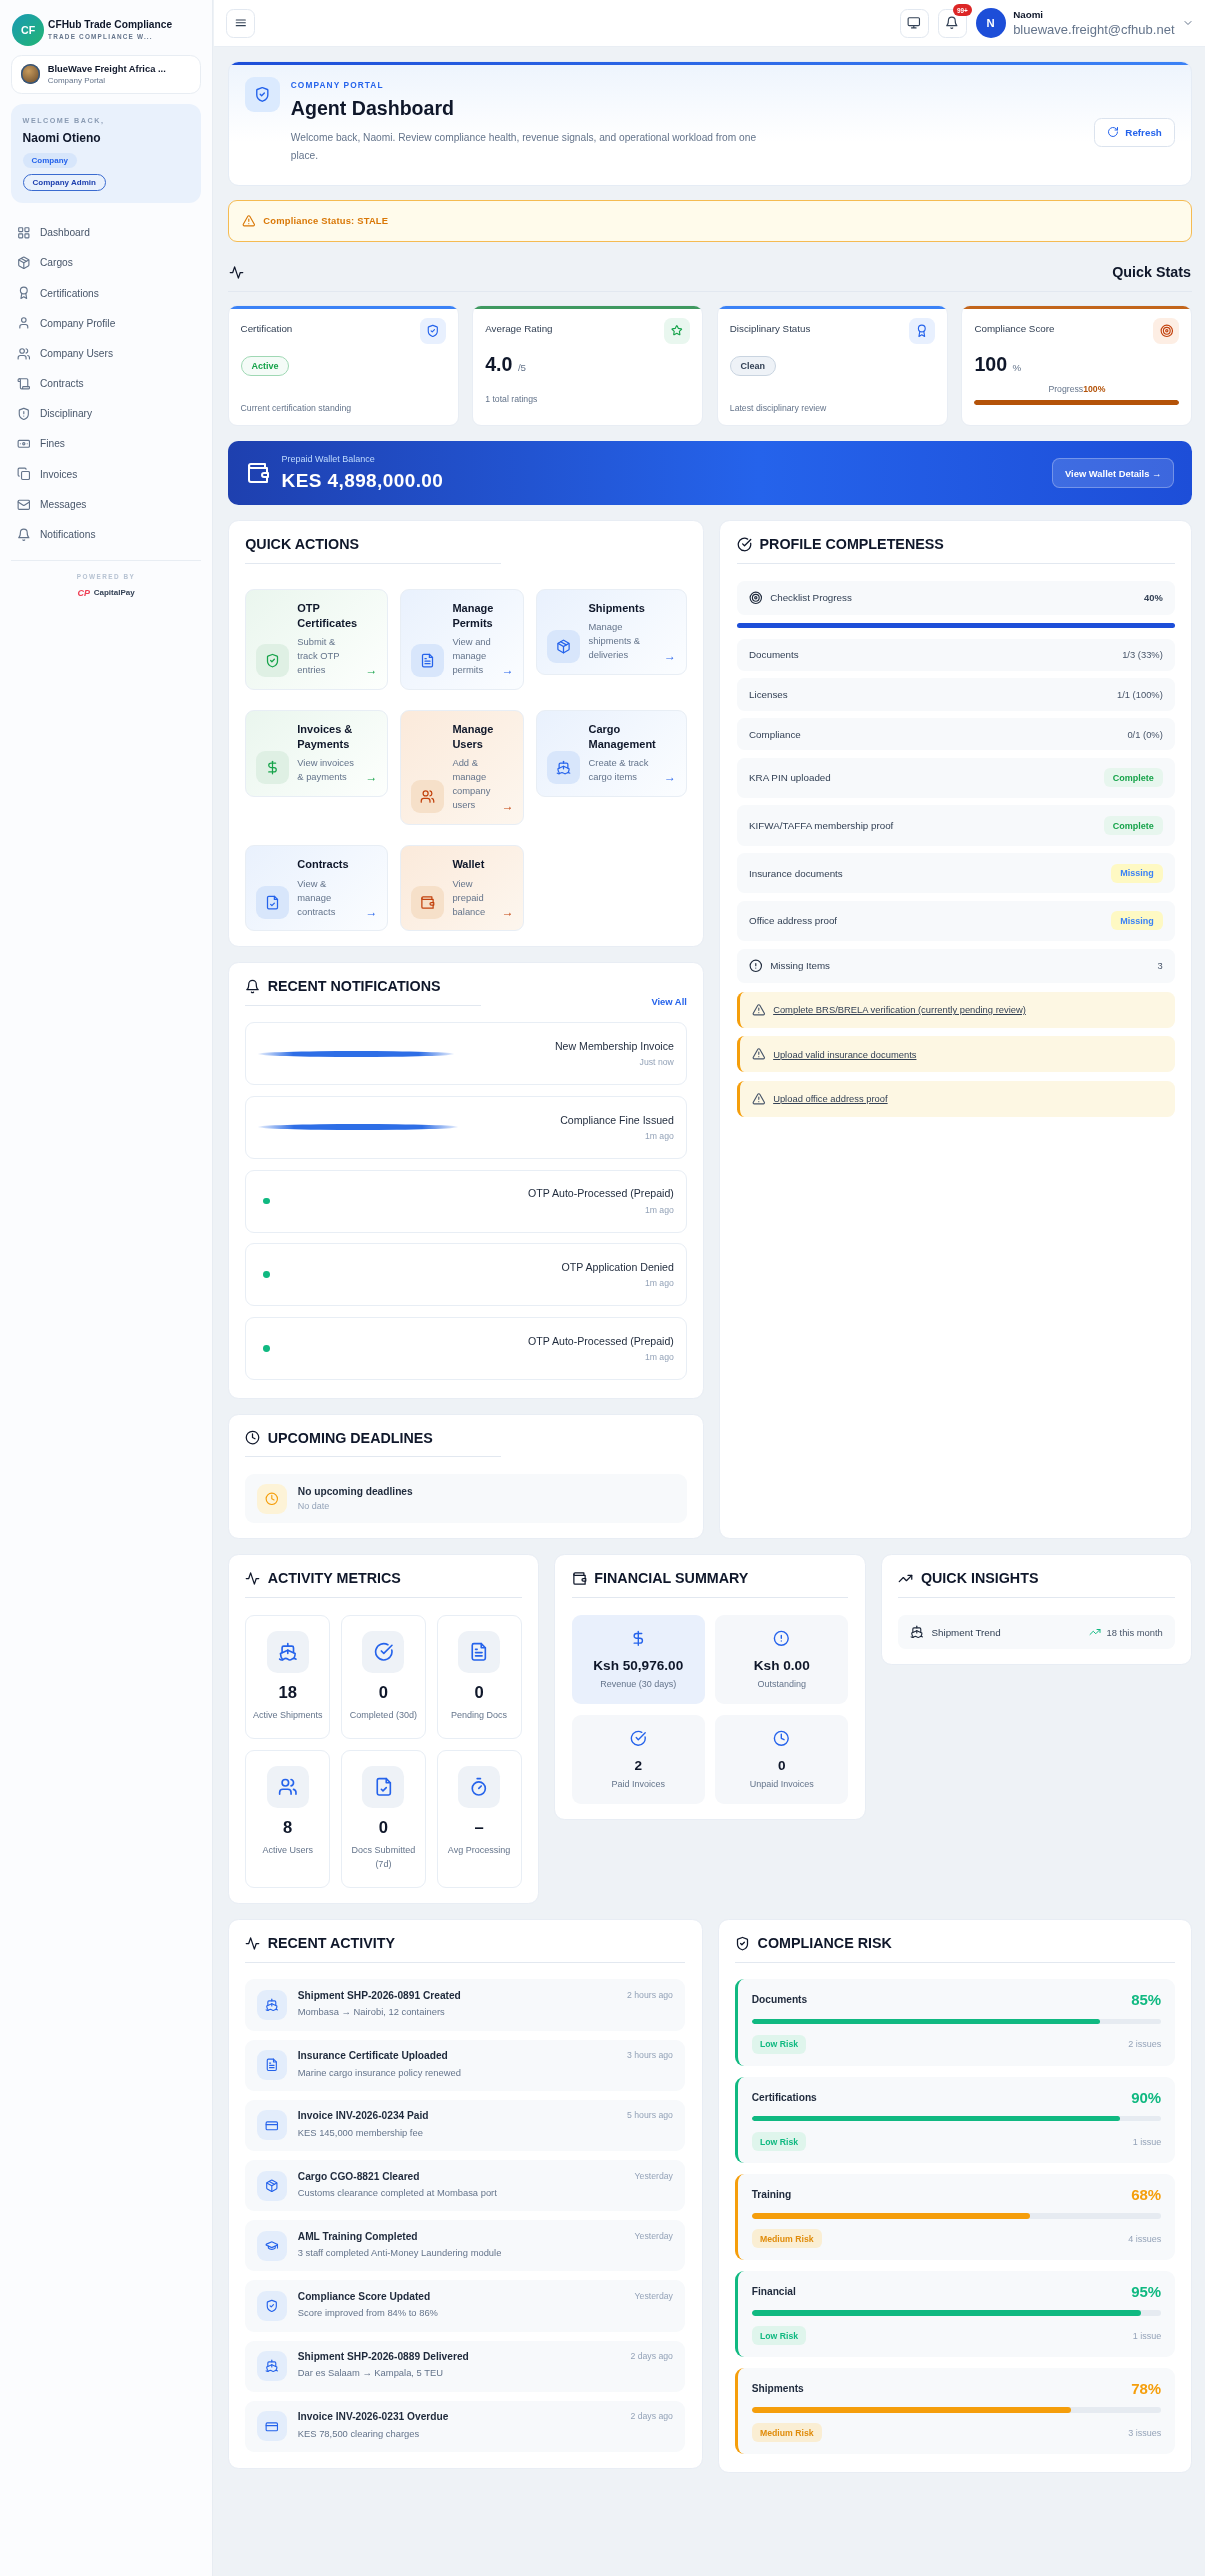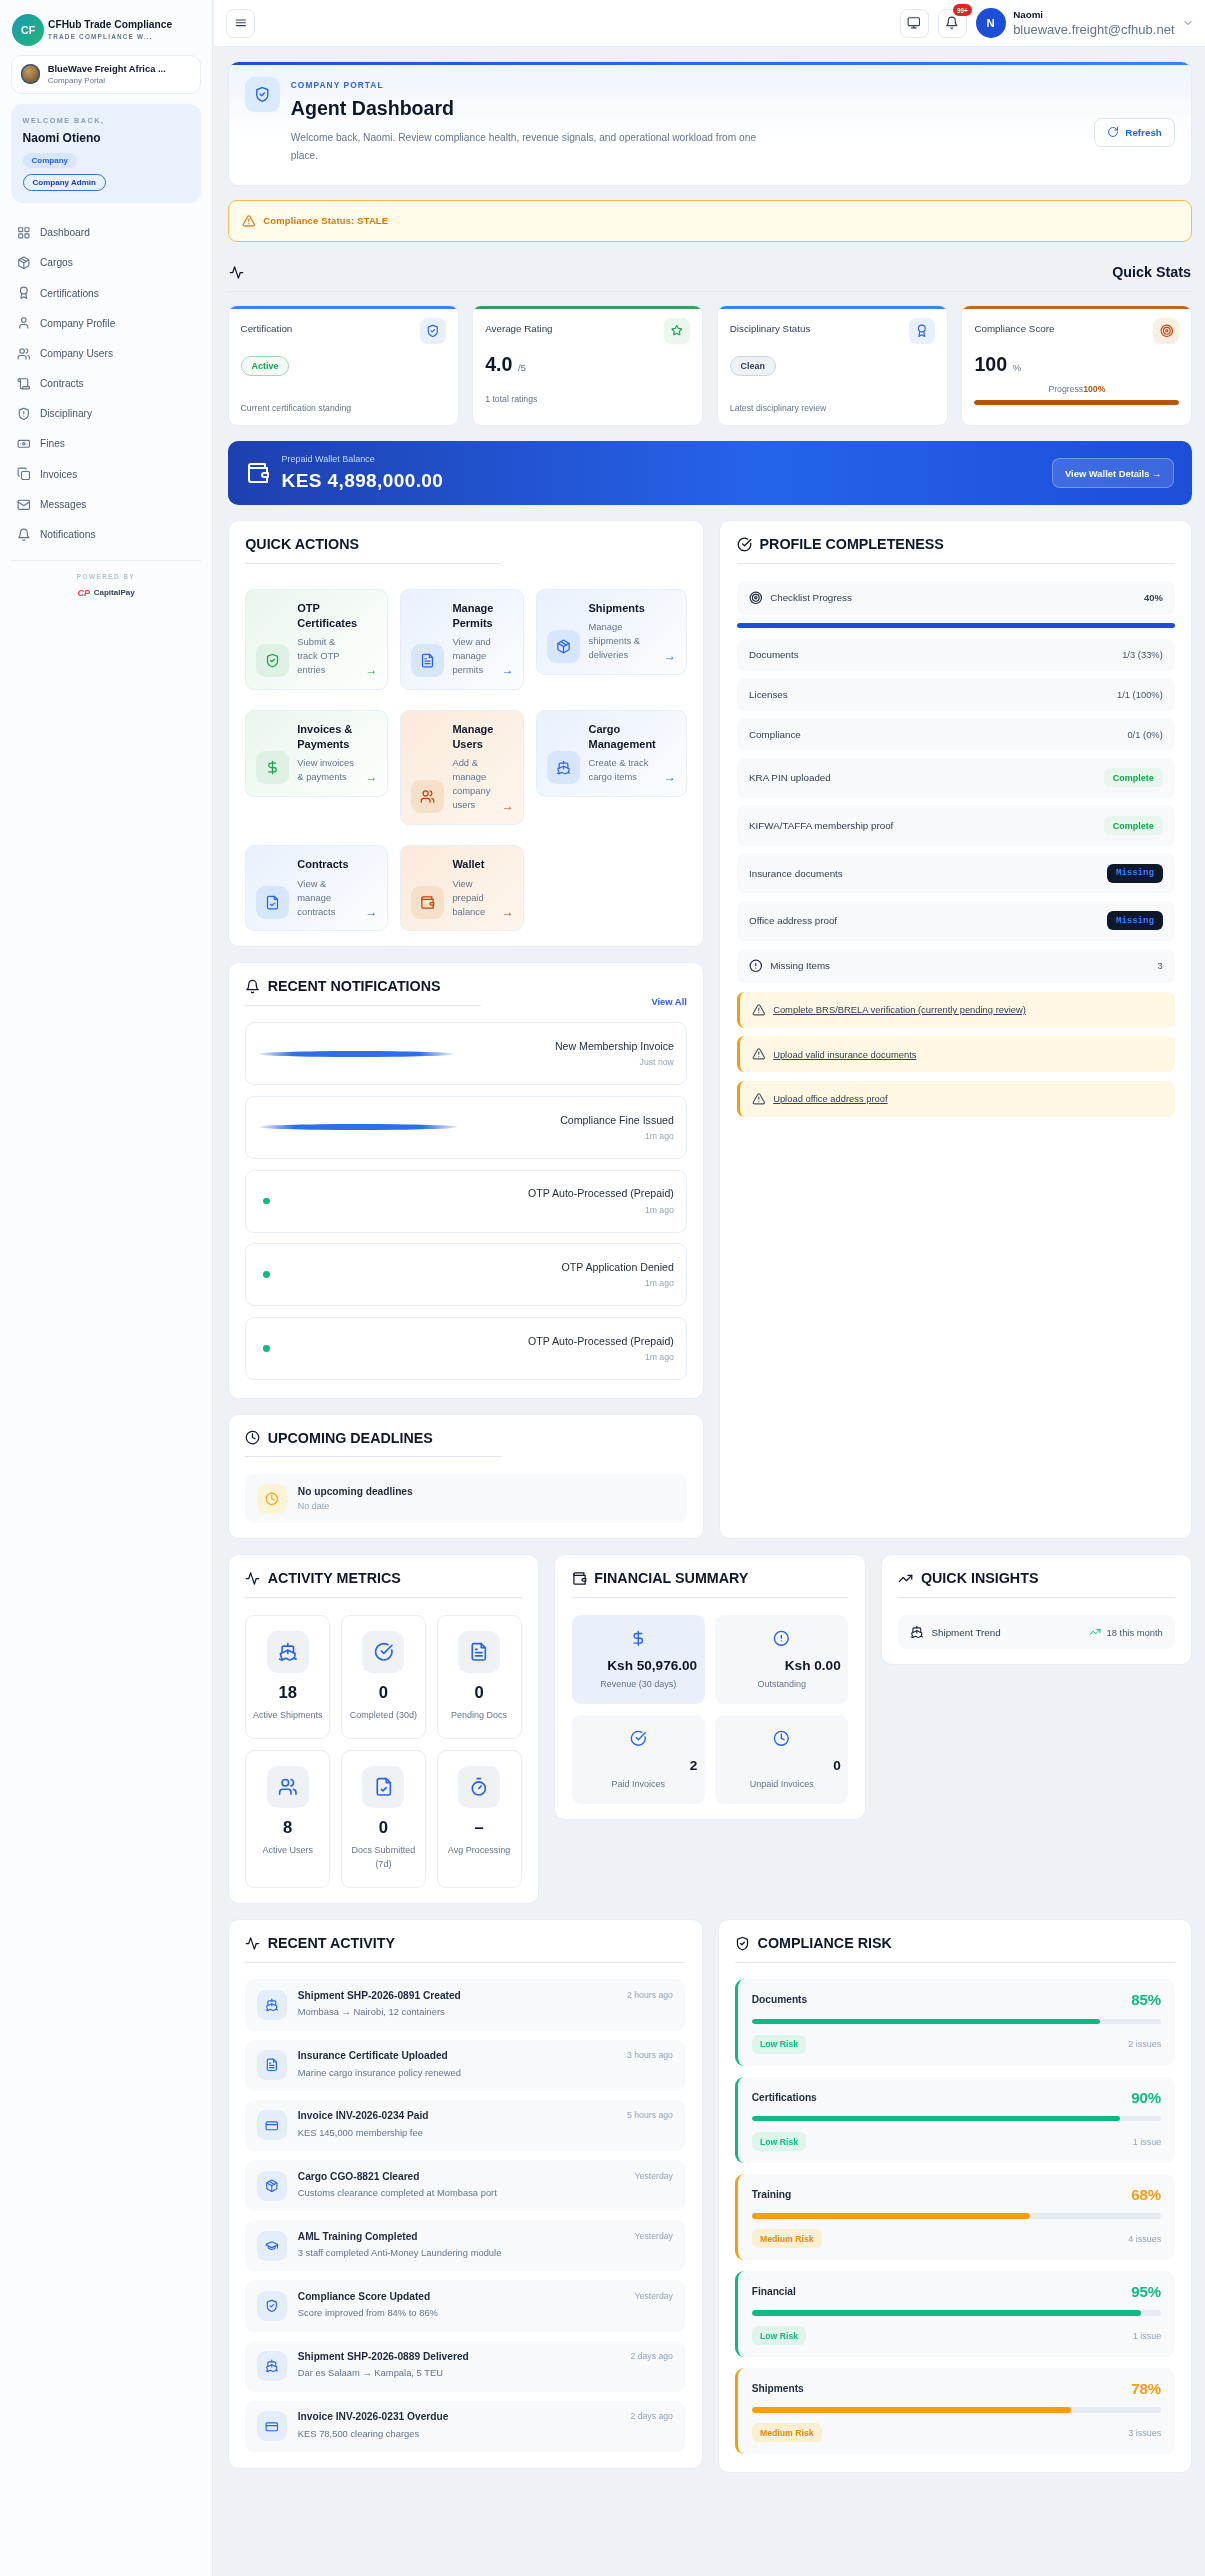--- a/index.html
+++ b/index.html
@@ -108,21 +108,21 @@
   .qa-tile.green .qa-arrow { color:#16a34a; } .qa-tile.blue .qa-arrow { color:#2563eb; } .qa-tile.orange .qa-arrow { color:#c2410c; }
 
   .pc-row { background:#f7f9fb; border-radius:7.5px; padding:10.6px 12px; display:flex; align-items:center; justify-content:space-between; margin-bottom:7.5px; }
   .pc-row .lab { font-size:9.8px; color:#334155; display:flex; align-items:center; gap:7.5px; }
   .pc-row .val { font-size:9.4px; color:#475569; }
   .pc-row .val.strong { font-weight:bold; color:#334155; }
   .pc-bar { height:5.3px; border-radius:753px; background:#1d4ed8; margin:1.5px 0 10.6px; }
   .status-badge { font-size:9px; font-weight:bold; border-radius:6px; padding:4.5px 9px; }
   .status-badge.complete { background:#e7f6ee; color:#16a34a; }
   .status-badge.pending { background:#fdf3d8; color:#f59e0b; }
-  .status-badge.missing { background:#0f172a; color:#3b82f6;font-family:Liberation Mono, monospace; }
+  .status-badge.missing { background:#fef9c3; color:#3b82f6; }
   .miss-link { background:#fdf7e3; border-left:3px solid #f59e0b; border-radius:7.5px; padding:11.3px 12px; display:flex; align-items:center; gap:7.5px; margin-top:8.3px; cursor:pointer; color:#475569; }
   .miss-link .txt { font-size:9.4px; color:#334155; text-decoration:underline; }
 
   .notif-item { border:0.8px solid #e8eef5; border-radius:9px; padding:12px; margin-bottom:10.6px; display:flex; align-items:center; min-height:63px; cursor:pointer; }
   .notif-marker { flex:1; display:flex; align-items:center; }
   .nline { height:6px; width:66%; border-radius:50%; background:linear-gradient(90deg,rgba(46,110,230,.1),#2e6ee6 18%,#2e6ee6 82%,rgba(46,110,230,.1)); }
   .ndot { width:6.8px; height:6.8px; border-radius:50%; background:#10b981; margin-left:5.3px; }
   .notif-text { text-align:right; }
   .notif-title { font-size:10.6px; color:#1e293b; }
   .notif-time { font-size:8.7px; color:#94a3b8; margin-top:5.3px; }
@@ -135,21 +135,21 @@
   .metrics-row { margin-top:15px; display:grid; grid-template-columns:1fr 1fr 1fr; gap:15px; align-items:start; }
   .am-grid { display:grid; grid-template-columns:repeat(3,1fr); gap:10.6px; }
   .am-tile { border:0.8px solid #e8eef5; border-radius:9px; padding:15px 6px; text-align:center; }
   .am-chip { width:42px; height:42px; border-radius:10.6px; background:#eef2f7; color:#2563eb; display:inline-flex; align-items:center; justify-content:center; }
   .am-value { font-size:16.6px; font-weight:800; color:#0f172a; margin:10.6px 0 6px; }
   .am-label { font-size:9px; color:#64748b; line-height:1.55; }
   .fin-grid { display:grid; grid-template-columns:1fr 1fr; gap:10.6px; }
   .fin-tile { border-radius:9px; padding:15px 7.5px; text-align:center; background:#f5f7fa; }
   .fin-tile.hl { background:#e9f0fc; }
   .fin-tile .ic { color:#2563eb; }
-  .fin-value { font-size:13.6px; font-weight:800; color:#0f172a; margin:9px 0 6px;text-align:right; }
+  .fin-value { font-size:13.6px; font-weight:800; color:#0f172a; margin:9px 0 6px; }
   .fin-label { font-size:9px; color:#64748b; }
   .qi-row { background:#f7f9fb; border-radius:7.5px; padding:10.6px 12px; display:flex; align-items:center; justify-content:space-between; }
   .qi-left { display:flex; align-items:center; gap:7.5px; font-size:9.8px; color:#334155; }
   .qi-right { display:flex; align-items:center; gap:6px; font-size:9.4px; color:#475569; }
   .qi-right .ic { color:#10b981; }
 
   .bottom-row { margin-top:15px; display:grid; grid-template-columns:1fr 1fr; gap:15px; align-items:start; }
   .act-row { background:#f7f9fb; border-radius:9px; padding:10.6px 12px; margin-bottom:9px; display:flex; gap:10.6px; }
   .act-chip { width:30px; height:30px; border-radius:9px; background:#e3edfb; color:#2563eb; display:flex; align-items:center; justify-content:center; flex:0 0 auto; }
   .act-body { flex:1; }

